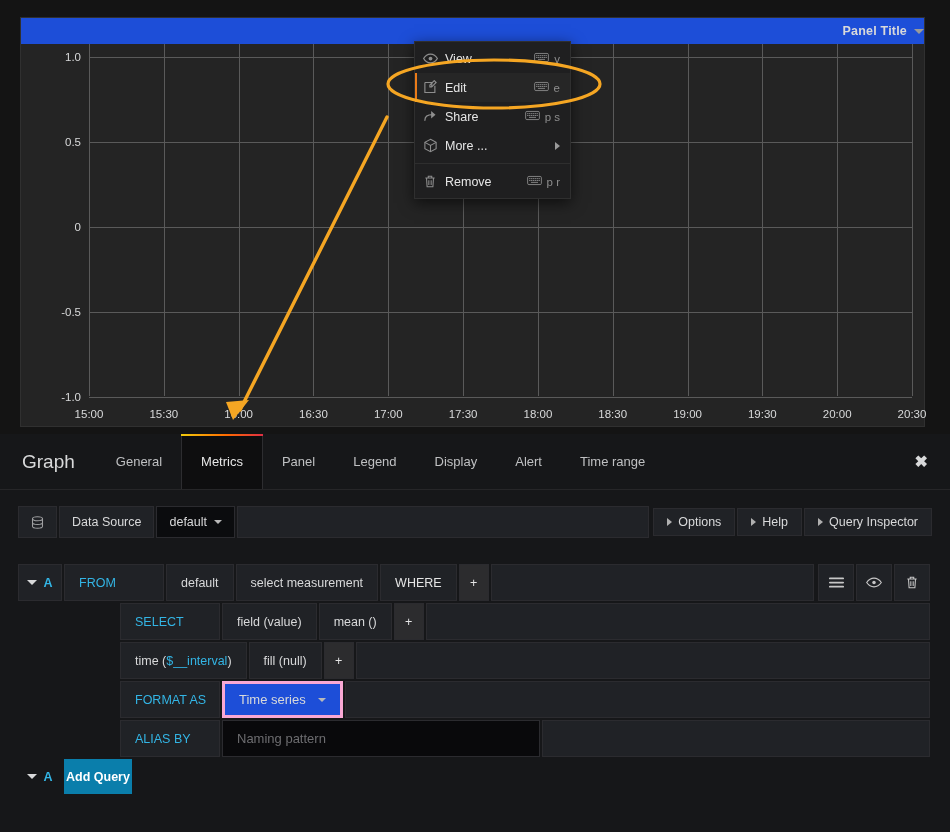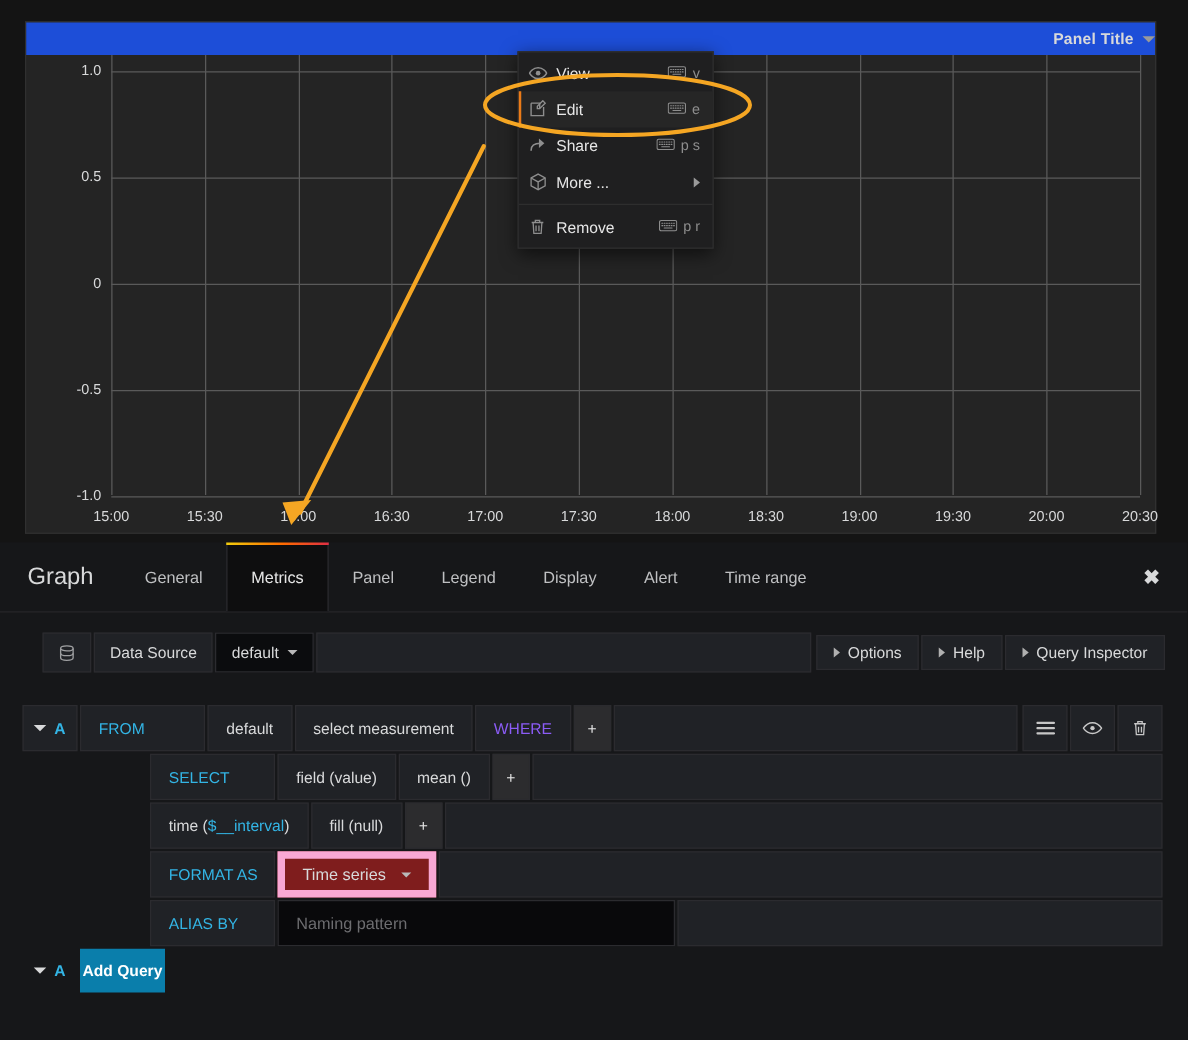--- a/index.html
+++ b/index.html
@@ -100,21 +100,21 @@
   }
   .tab.active::before {
     content: ""; position: absolute; left: -1px; right: -1px; top: 0; height: 2px;
     background: linear-gradient(90deg, #f2cc0c 0%, #ff6b00 55%, #e02f44 100%);
   }
   .close-x {
     margin-left: auto; display: flex; align-items: center;
     padding: 0 22px; color: #d8d9da; font-size: 16px; font-weight: bold; cursor: pointer;
   }
 
-  .ds-row { display: flex; align-items: center; padding: 16px 18px 0 34px; }
+  .ds-row { display: flex; align-items: center; padding: 16px 18px 0 18px; }
   .ds-group { display: flex; align-items: stretch; }
   .gf-seg {
     background: #202226; border: 1px solid #2b2b2f;
     height: 32px; display: flex; align-items: center; padding: 0 12px;
     color: #d8d9da; font-size: 12.5px; margin-right: 2px; white-space: nowrap;
   }
   .gf-seg.icon-seg { padding: 0 11px; color: #9fa0a2; }
   .gf-seg.value {
     background: #0b0c0e; border: 1px solid #2b2b2f; color: #d8d9da;
     gap: 7px; cursor: pointer;
@@ -130,27 +130,27 @@
   
   .query-block { margin: 26px 18px 0 18px; }
   .qrow { display: flex; align-items: stretch; margin-bottom: 2px; }
   .qcell {
     background: #202226; border: 1px solid #2b2b2f; height: 37px;
     display: flex; align-items: center; padding: 0 14px;
     font-size: 12.5px; color: #d8d9da; margin-right: 2px; white-space: nowrap;
   }
   .qcell.toggle { width: 44px; justify-content: center; gap: 6px; cursor: pointer; padding: 0; }
   .qcell.key { width: 100px; color: #33b5e5; }
-  .qcell.keyword { color: #8b5cf6; cursor: pointer; }
+  .qcell.keyword { color: #e5e5e5; cursor: pointer; }
   .qcell.val { color: #d8d9da; cursor: pointer; }
   .qcell.plus { width: 30px; justify-content: center; background: #2c2c2e; cursor: pointer; color: #e6e6e6; }
   .qcell.spacer { flex: 1 1 auto; background: #202226; }
   .qcell.indent { width: 100px; background: transparent; border: none; }
   .qcell.select-box {
-    background: #7f1d1d; border: 6px solid #f9a8d4; gap: 12px; cursor: pointer;
+    background: #1d4ed8; border: 3px solid #f9a8d4; gap: 12px; cursor: pointer;
     font-size: 13px;
   }
   .qcell.input-box {
     background: #09090b; border: 1px solid #2b2b2f; flex: 0 0 318px;
     color: #6d6d70; font-size: 13px; cursor: text;
   }
   .q-icons { display: flex; margin-left: 2px; }
   .q-ico {
     width: 36px; height: 37px; background: #202226; border: 1px solid #2b2b2f;
     display: flex; align-items: center; justify-content: center;

